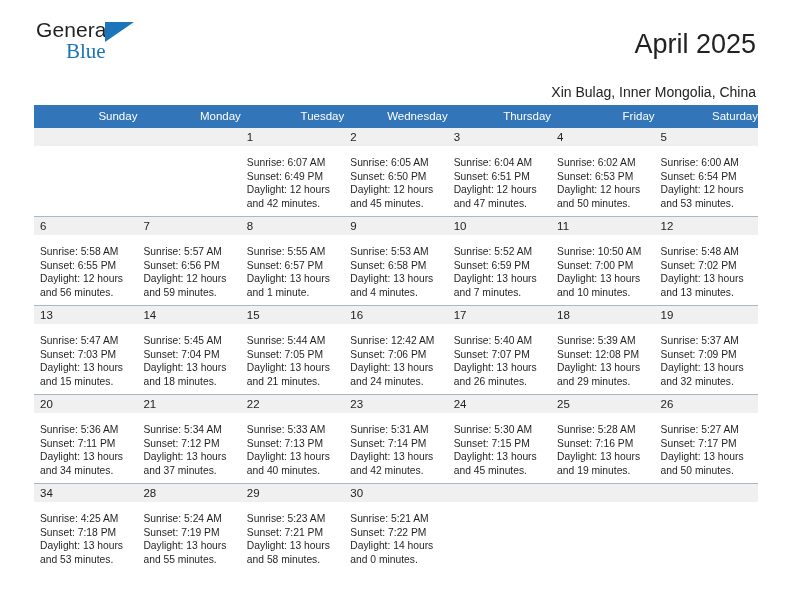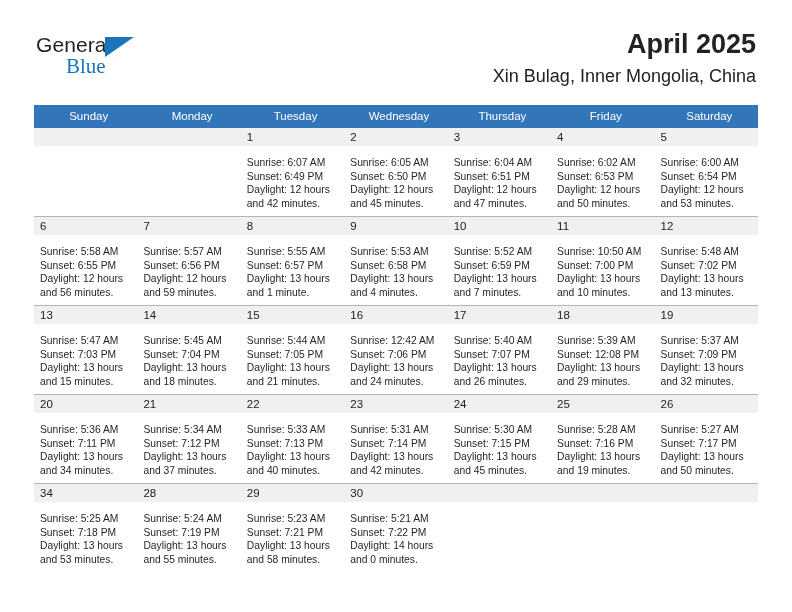--- a/index.html
+++ b/index.html
@@ -25,21 +25,21 @@
   .header {
     position: absolute;
     left: 0;
     top: 0;
     width: 792px;
     height: 100px;
   }
   .logo {
     position: absolute;
     left: 36px;
-    top: 33px;
+    top: 18px;
     width: 130px;
     height: 46px;
   }
   .logo-general {
     position: absolute;
     left: 0;
     top: 0;
     font-size: 21px;
     letter-spacing: 0.1px;
     color: #231f20;
@@ -66,45 +66,44 @@
     position: absolute;
     right: 36px;
     top: 28px;
     text-align: right;
   }
   .month-title {
     font-size: 27px;
     color: #222222;
     line-height: 32px;
     white-space: nowrap;
-    font-weight: bold;
   }
   .location-subtitle {
-    font-size: 18px;
+    font-size: 14px;
     color: #222222;
     line-height: 20px;
-    margin-top: 6px;
+    margin-top: 22px;
     white-space: nowrap;
   }
 
   
   .calendar {
     position: absolute;
     left: 34px;
     top: 105px;
     width: 724px;
     border-collapse: collapse;
     table-layout: fixed;
   }
   .calendar th {
     background: #3275b8;
     color: #ffffff;
     font-size: 11.5px;
     font-weight: normal;
-    text-align: center;
+    text-align: right;
     padding: 5px 0 6px 6px;
     height: 11px;
     border: none;
   }
   .calendar td {
     vertical-align: top;
     padding: 0;
     border: none;
     border-top: 1px solid #a9b8c6;
     height: 88px;
@@ -398,21 +397,21 @@
             <div>Sunset: 7:17 PM</div>
             <div class="daylight-line">Daylight: 13 hours and 50 minutes.</div>
           </div>
         </td>
       </tr>
 
       <tr class="week-row">
         <td>
           <div class="daynum-band">34</div>
           <div class="cell-body">
-            <div>Sunrise: 5:25 AM</div>
+            <div>Sunrise: 4:25 AM</div>
             <div>Sunset: 7:18 PM</div>
             <div class="daylight-line">Daylight: 13 hours and 53 minutes.</div>
           </div>
         </td>
         <td>
           <div class="daynum-band">28</div>
           <div class="cell-body">
             <div>Sunrise: 5:24 AM</div>
             <div>Sunset: 7:19 PM</div>
             <div class="daylight-line">Daylight: 13 hours and 55 minutes.</div>

